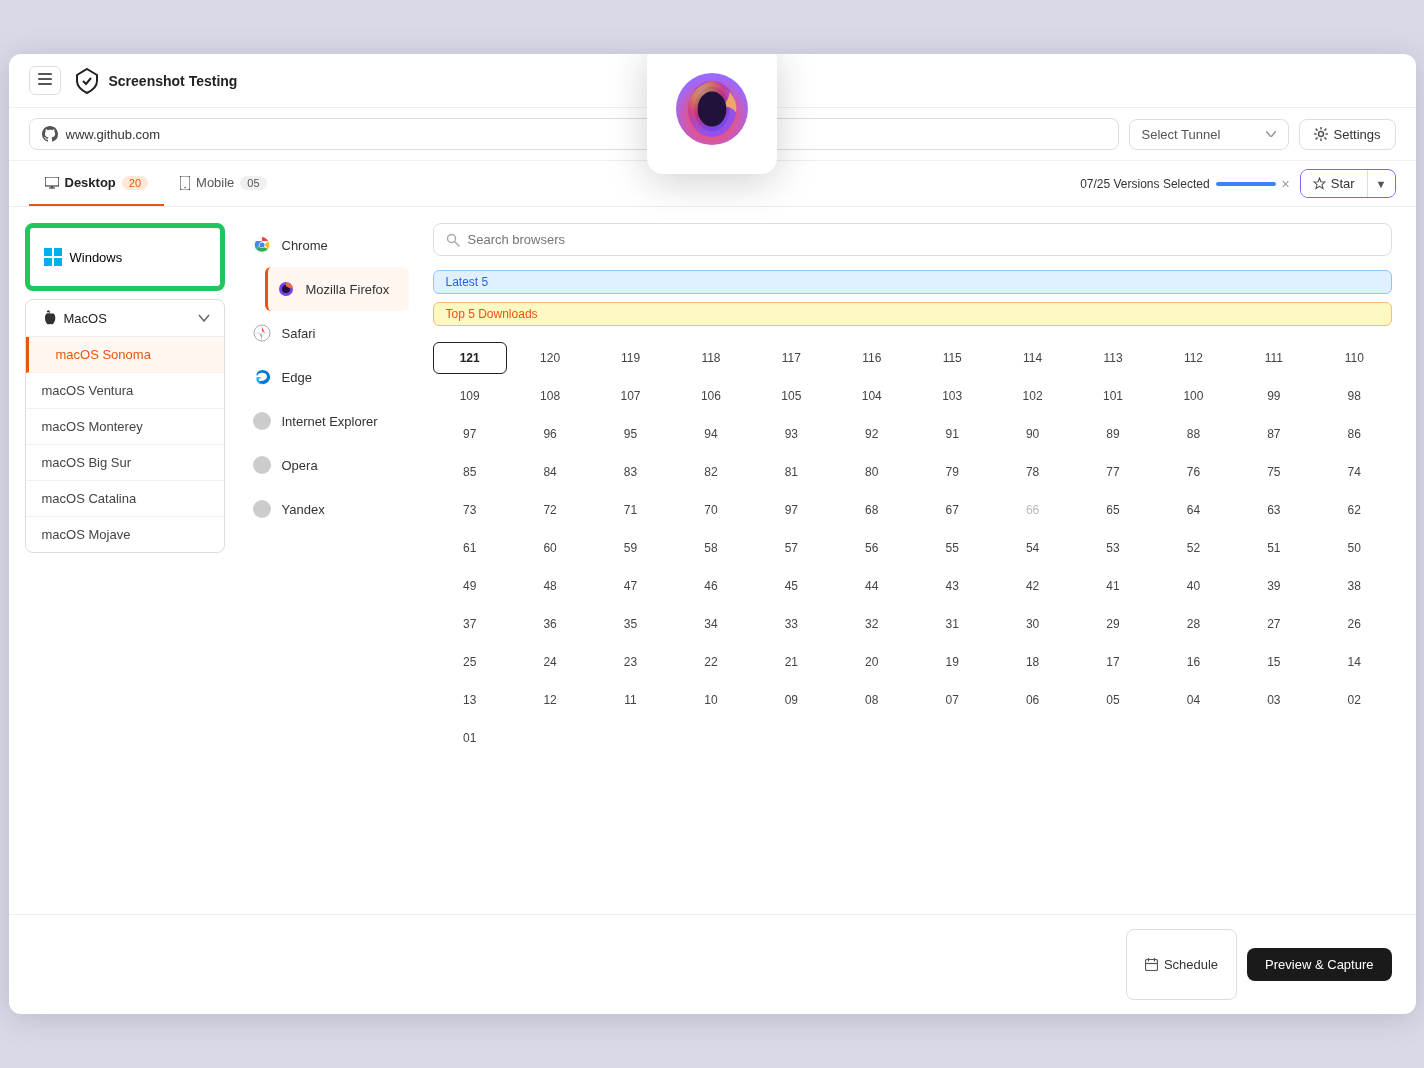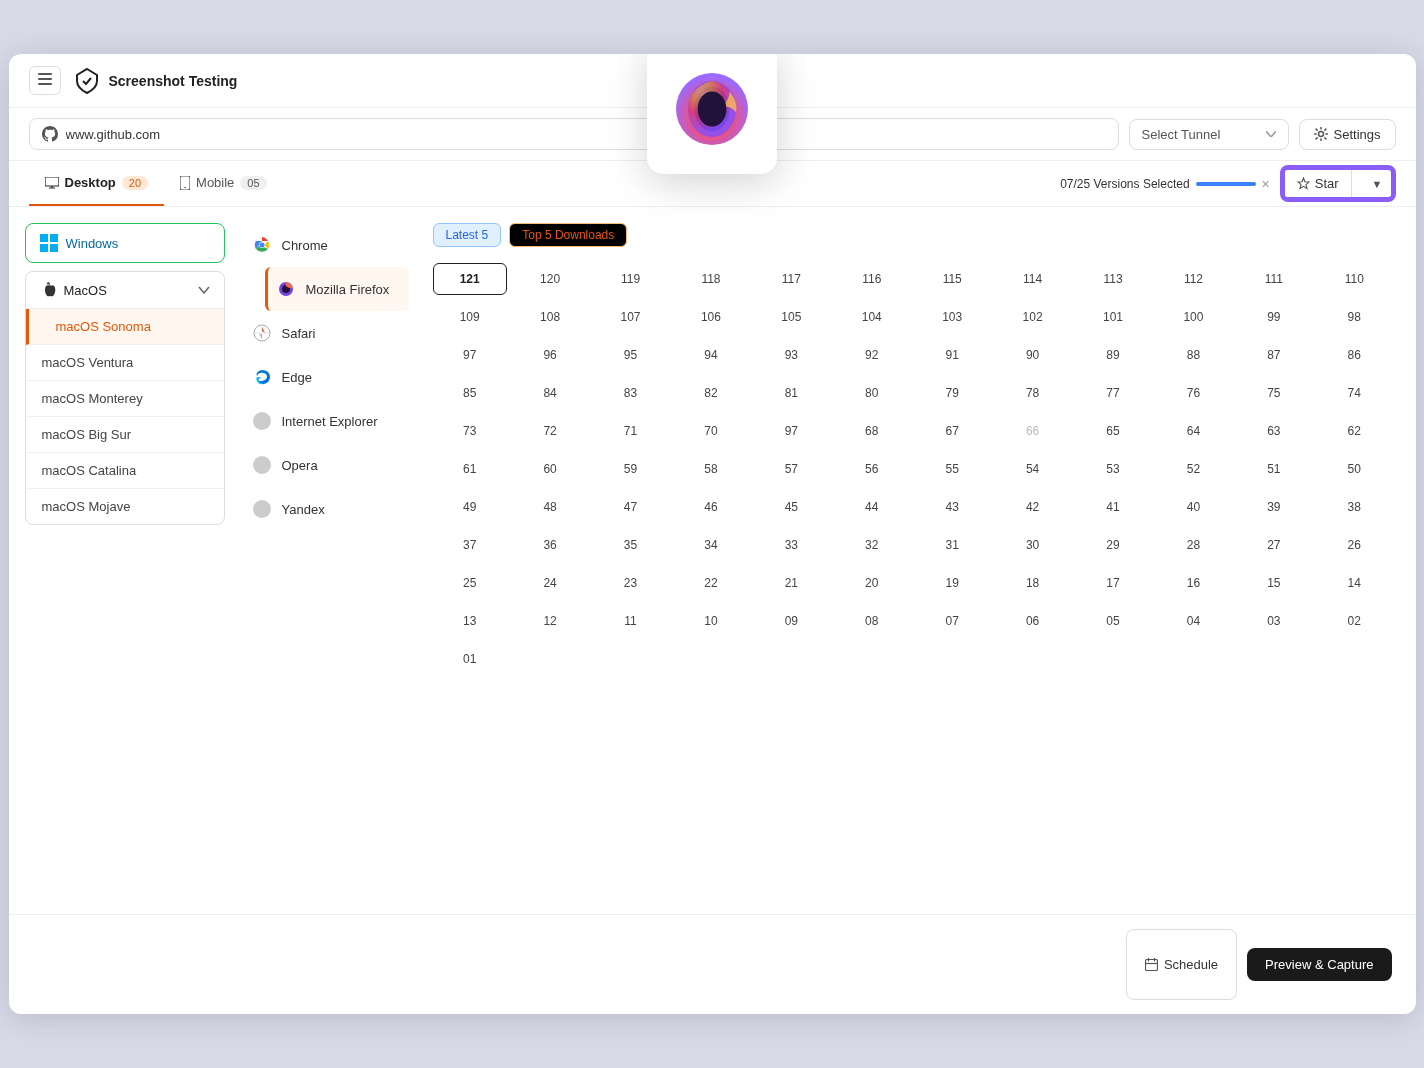--- a/index.html
+++ b/index.html
@@ -93,42 +93,42 @@
     .tab-item.active .tab-badge { background: #ffe8d6; color: #e8560a; }
     .tabs-right { display: flex; align-items: center; gap: 10px; }
     .versions-selected {
       display: flex; align-items: center; gap: 6px; font-size: 12px; color: #333;
     }
     .versions-bar {
       width: 60px; height: 4px; background: #3b82f6; border-radius: 2px;
     }
     .close-x { cursor: pointer; color: #999; font-size: 14px; }
     .star-btn {
-      display: flex; align-items: center; gap: 12px;
-      border: 5px solid #8b5cf6; border-radius: 8px; overflow: hidden;
+      display: flex; align-items: center; gap: 0;
+      border: 1px solid #8b5cf6; border-radius: 8px; overflow: hidden;
     }
     .star-main {
       display: flex; align-items: center; gap: 5px;
       padding: 6px 12px; cursor: pointer; font-size: 13px; color: #333;
       border-right: 1px solid #ddd; background: #fff;
     }
     .star-arrow {
       padding: 6px 8px; cursor: pointer; background: #fff; color: #555; font-size: 11px;
     }
     
     .main-content {
       display: flex; flex: 1; padding: 16px;
       gap: 0;
     }
     
     .left-panel { width: 200px; flex-shrink: 0; display: flex; flex-direction: column; gap: 8px; }
     .os-item {
-      border: 1px solid #22c55e; border-radius: 8px;
-      padding: 10px 14px; display: flex; align-items: center; gap: 8px;
-      cursor: pointer; font-size: 13px; color: #0369a1; font-weight: 500;
+      border: 5px solid #22c55e; border-radius: 8px;
+      padding: 20px 14px; display: flex; align-items: center; gap: 8px;
+      cursor: pointer; font-size: 13px; color: #000000; font-weight: 500;
       background: #fff;
     }
     .macos-group {
       border: 1px solid #ddd; border-radius: 8px; overflow: hidden;
       background: #fff;
     }
     .macos-header {
       padding: 10px 14px; display: flex; align-items: center; justify-content: space-between;
       cursor: pointer; font-size: 13px; color: #222; font-weight: 500;
     }
@@ -164,27 +164,27 @@
     .right-panel { flex: 1; padding: 0 8px; }
     .search-bar {
       display: flex; align-items: center; gap: 8px;
       border: 1px solid #ddd; border-radius: 8px;
       padding: 8px 12px; background: #fff; margin-bottom: 14px;
     }
     .search-bar input {
       border: none; outline: none; font-size: 13px; color: #555;
       flex: 1; background: transparent;
     }
-    .filter-tags { display: flex; gap: 8px; margin-bottom: 16px; }
+    .filter-tags { display: flex; gap: 8px; margin-bottom: 16px; flex-direction: column; }
     .tag {
       padding: 4px 12px; border-radius: 6px; font-size: 12px; font-weight: 500;
       cursor: pointer;
     }
     .tag.active-blue { background: #e0f0ff; color: #2563eb; border: 1px solid #93c5fd; }
-    .tag.active-orange { background: #000000; color: #e8560a; border: 1px solid #fdba74; }
+    .tag.active-orange { background: #fef9c3; color: #e8560a; border: 1px solid #fdba74; }
     .version-grid {
       display: grid; grid-template-columns: repeat(12, 1fr); gap: 6px;
     }
     .version-num {
       display: flex; align-items: center; justify-content: center;
       padding: 8px 4px; border-radius: 6px; font-size: 12px; color: #444;
       cursor: pointer; border: 1px solid transparent;
     }
     .version-num.selected {
       border: 1.5px solid #222; font-weight: 600; color: #222;
@@ -424,20 +424,27 @@
         </div>
         <div class="browser-item">
           <span class="browser-icon">
             <div style="width:18px;height:18px;border-radius:50%;background:#ccc;"></div>
           </span>
     <span>Yandex</span>
         </div>
       </div>
 
     <div class="right-panel">
+      <div class="search-bar">
+        <svg width="14" height="14" viewBox="0 0 14 14">
+          <circle cx="5.5" cy="5.5" r="4" fill="none" stroke="#aaa" stroke-width="1.5"></circle>
+          <path d="M9 9 L13 13" stroke="#aaa" stroke-width="1.5" stroke-linecap="round"></path>
+        </svg>
+        <input type="text" placeholder="Search browsers" style="">
+      </div>
       <div class="filter-tags" id="filter-tags">
       <span class="tag active-blue">Latest 5</span>
           <span class="tag active-orange">Top 5 Downloads</span>
         </div>
       <div class="version-grid" id="version-grid">
       <div class="version-num selected">121</div>
           <div class="version-num">120</div>
           <div class="version-num">119</div>
           <div class="version-num">118</div>
           <div class="version-num">117</div>

